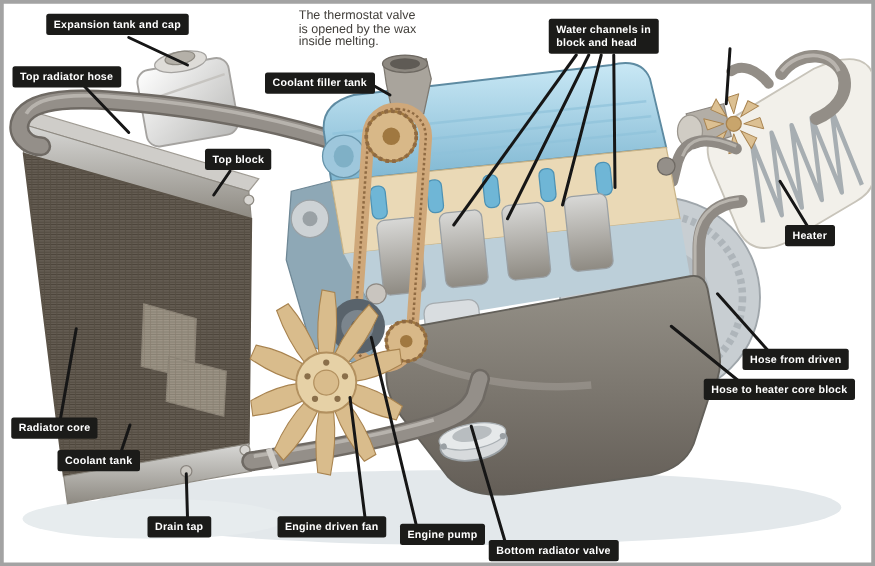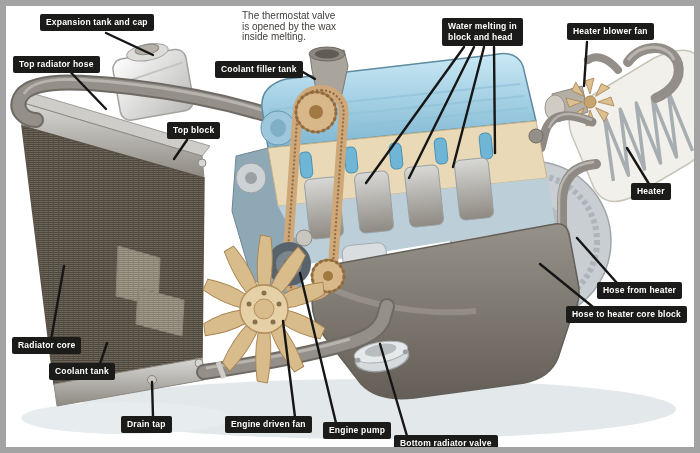--- a/index.html
+++ b/index.html
@@ -1,18 +1,18 @@
 <!DOCTYPE html>
 <html><head>
 <meta charset="utf-8">
 <style>
   html,body{margin:0;padding:0;background:#fff;}
   #stage{
     position:relative;width:700px;height:453px;overflow:hidden;
-    background:#ffffff;box-sizing:border-box;border:6px solid #a3a3a3;
+    background:#ffffff;box-sizing:border-box;border:3px solid #a3a3a3;
     font-family:"Liberation Sans","DejaVu Sans",sans-serif;
   }
   #art{position:absolute;left:0;top:0;width:700px;height:453px;}
   .lbl{
     position:absolute;background:#1b1b19;color:#fff;
     font-size:8.5px;font-weight:bold;line-height:11px;
     padding:3px 6px;border-radius:2px;white-space:pre-line;
     letter-spacing:.2px;z-index:5;
   }
   .note{
@@ -246,25 +246,24 @@
     </g>
   </svg>
 
   <div class="lbl" style="left:34px;top:8px">Expansion tank and cap</div>
   <div class="lbl" style="left:7px;top:50px">Top radiator hose</div>
   <div class="note" style="left:236px;top:5px">The thermostat valve
 is opened by the wax
 inside melting.</div>
   <div class="lbl" style="left:209px;top:55px">Coolant filler tank</div>
   <div class="lbl" style="left:161px;top:116px">Top block</div>
-  <div class="lbl" style="left:436px;top:12px">Water melting in
+  <div class="lbl" style="left:436px;top:12px">Water channels in
 block and head</div>
-  <div class="lbl" style="left:561px;top:17px">Heater blower fan</div>
   <div class="lbl" style="left:625px;top:177px">Heater</div>
-  <div class="lbl" style="left:591px;top:276px">Hose from heater</div>
+  <div class="lbl" style="left:591px;top:276px">Hose from driven</div>
   <div class="lbl" style="left:560px;top:300px">Hose to heater core block</div>
   <div class="lbl" style="left:6px;top:331px">Radiator core</div>
   <div class="lbl" style="left:43px;top:357px">Coolant tank</div>
   <div class="lbl" style="left:115px;top:410px">Drain tap</div>
   <div class="lbl" style="left:219px;top:410px">Engine driven fan</div>
   <div class="lbl" style="left:317px;top:416px">Engine pump</div>
   <div class="lbl" style="left:388px;top:429px">Bottom radiator valve</div>
 
 </div>
 

